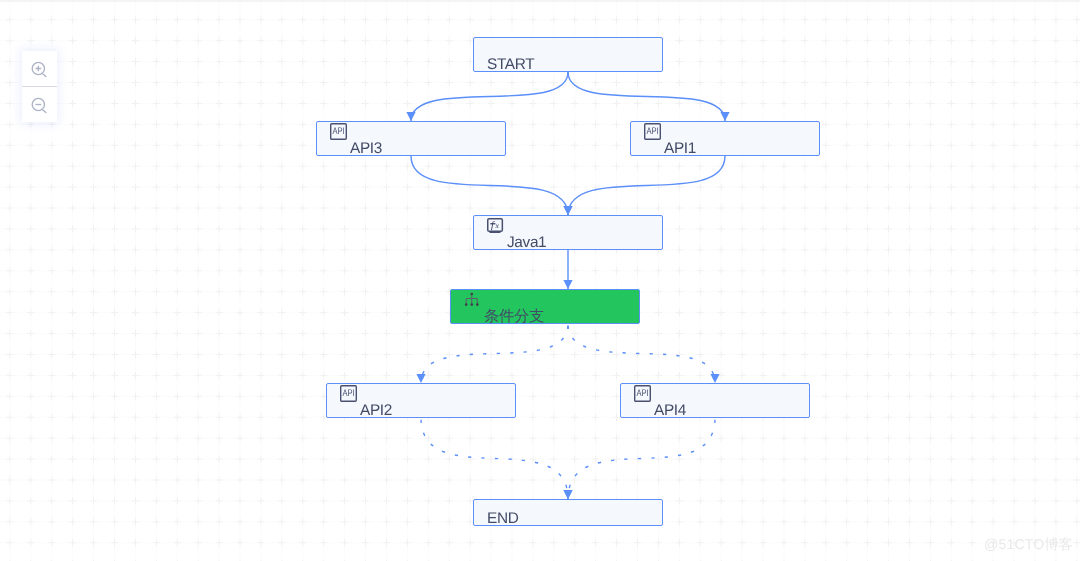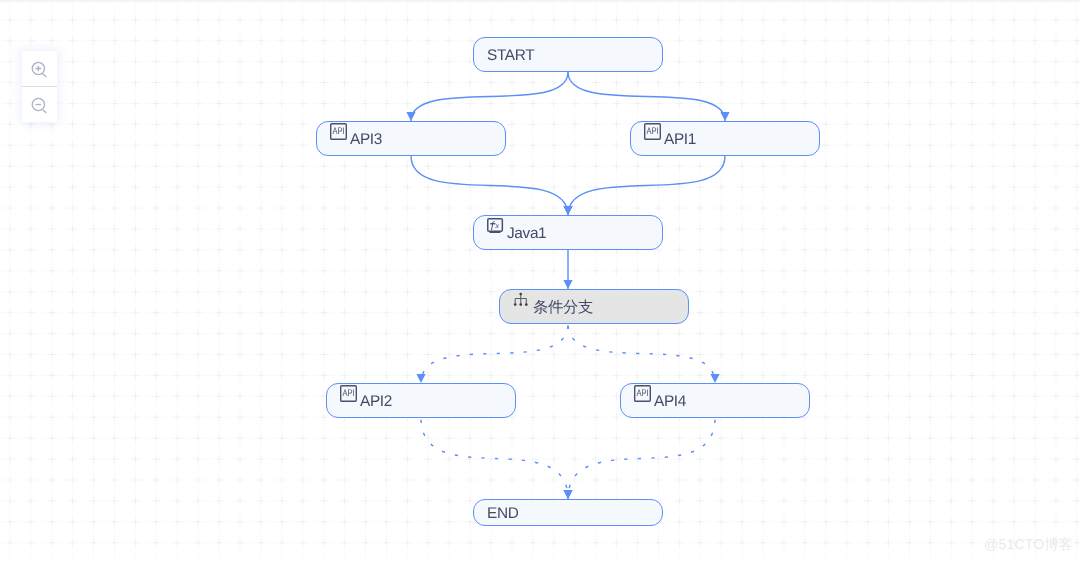--- a/index.html
+++ b/index.html
@@ -19,22 +19,22 @@
     position:absolute; left:0; top:0; width:1080px; height:561px;
   }
   #topline { position:absolute; left:0; top:0; width:1080px; height:1.5px; background:#f4f4f5; }
 
   svg.edges { position:absolute; left:0; top:0; width:1080px; height:561px; overflow:visible; }
 
   .node {
     position:absolute; box-sizing:border-box;
     border:1px solid #5b8ff9;
     background:#f5f8fd;
-    border-radius:12px;
-    display:flex; align-items:center;
+    border-radius:2px;
+    display:flex; align-items:flex-end;
     padding-left:13px;
   }
   .node .nlabel { font-size:15.4px; color:#434b66; line-height:1; letter-spacing:-0.35px;
                   position:relative; top:1.5px; }
   .node .nicon { width:17px; height:32px; margin-right:3px; flex:0 0 auto; display:block; }
   .node.plain { padding-left:13px; }
 
   
   #zoompanel {
     position:absolute;
@@ -134,21 +134,21 @@
       <span class="nicon"><svg viewBox="0 0 17 17" width="17" height="17">
             <rect x="0.75" y="1.75" width="14.6" height="12.6" rx="1.3" fill="none" stroke="#4a5170" stroke-width="1.5"></rect>
             <path d="M3.0 15.2 L12.9 15.2" stroke="#4a5170" stroke-width="1.4" stroke-linecap="round"></path>
             <text x="5.4" y="10.5" text-anchor="middle" font-size="10" font-style="italic" font-family="Liberation Serif, serif" fill="#2c3359">f</text>
             <path d="M3.2 6.8 L8.5 6.8" stroke="#2c3359" stroke-width="1.1" stroke-linecap="butt"></path>
             <text x="10.3" y="10.8" text-anchor="middle" font-size="7.6" font-style="italic" font-family="Liberation Serif, serif" fill="#2c3359">x</text>
           </svg></span>
       <span class="nlabel">Java1</span>
     </div>
 
-    <div class="node" style="left: 499px; top: 289px; width: 190px; height: 35px; border-color: rgb(91, 143, 249); background: #e5e5e5;">
+    <div class="node" style="left: 450px; top: 289px; width: 190px; height: 35px; border-color: rgb(91, 143, 249); background: #22c55e;">
       <span class="nicon"><svg viewBox="0 0 17 17" width="17" height="17">
             <path d="M7.75 3.0 V 7.5 M2.2 7.5 H 13.3 M2.2 7.5 V 13.5 M7.75 7.5 V 13.5 M13.3 7.5 V 13.5" stroke="#5c5f66" stroke-width="1.05" fill="none" stroke-linecap="butt"></path>
             <circle cx="7.75" cy="3.0" r="1.35" fill="#3f4246"></circle>
             <circle cx="2.2" cy="13.6" r="1.35" fill="#3f4246"></circle>
             <circle cx="7.75" cy="13.6" r="1.35" fill="#3f4246"></circle>
             <circle cx="13.3" cy="13.6" r="1.35" fill="#3f4246"></circle>
           </svg></span>
       <span class="nlabel">条件分支</span>
     </div>
 

